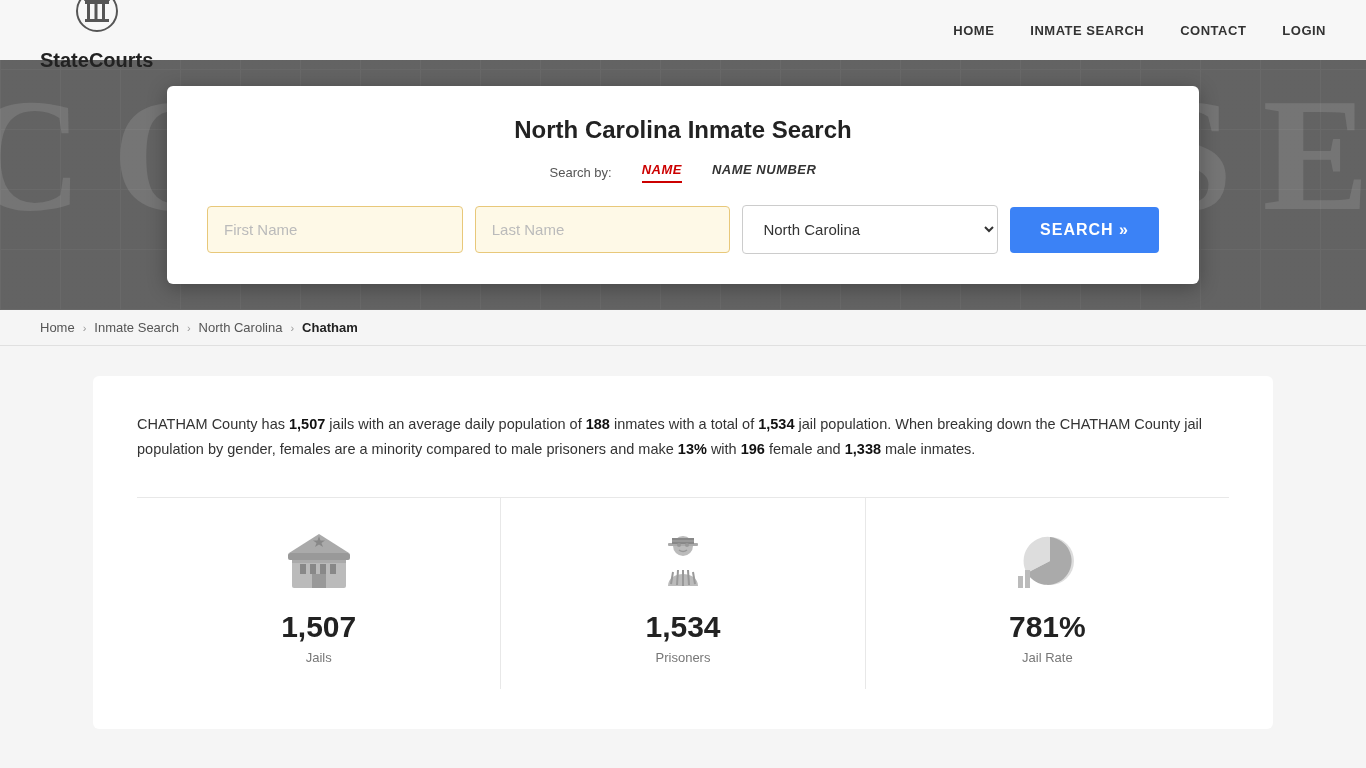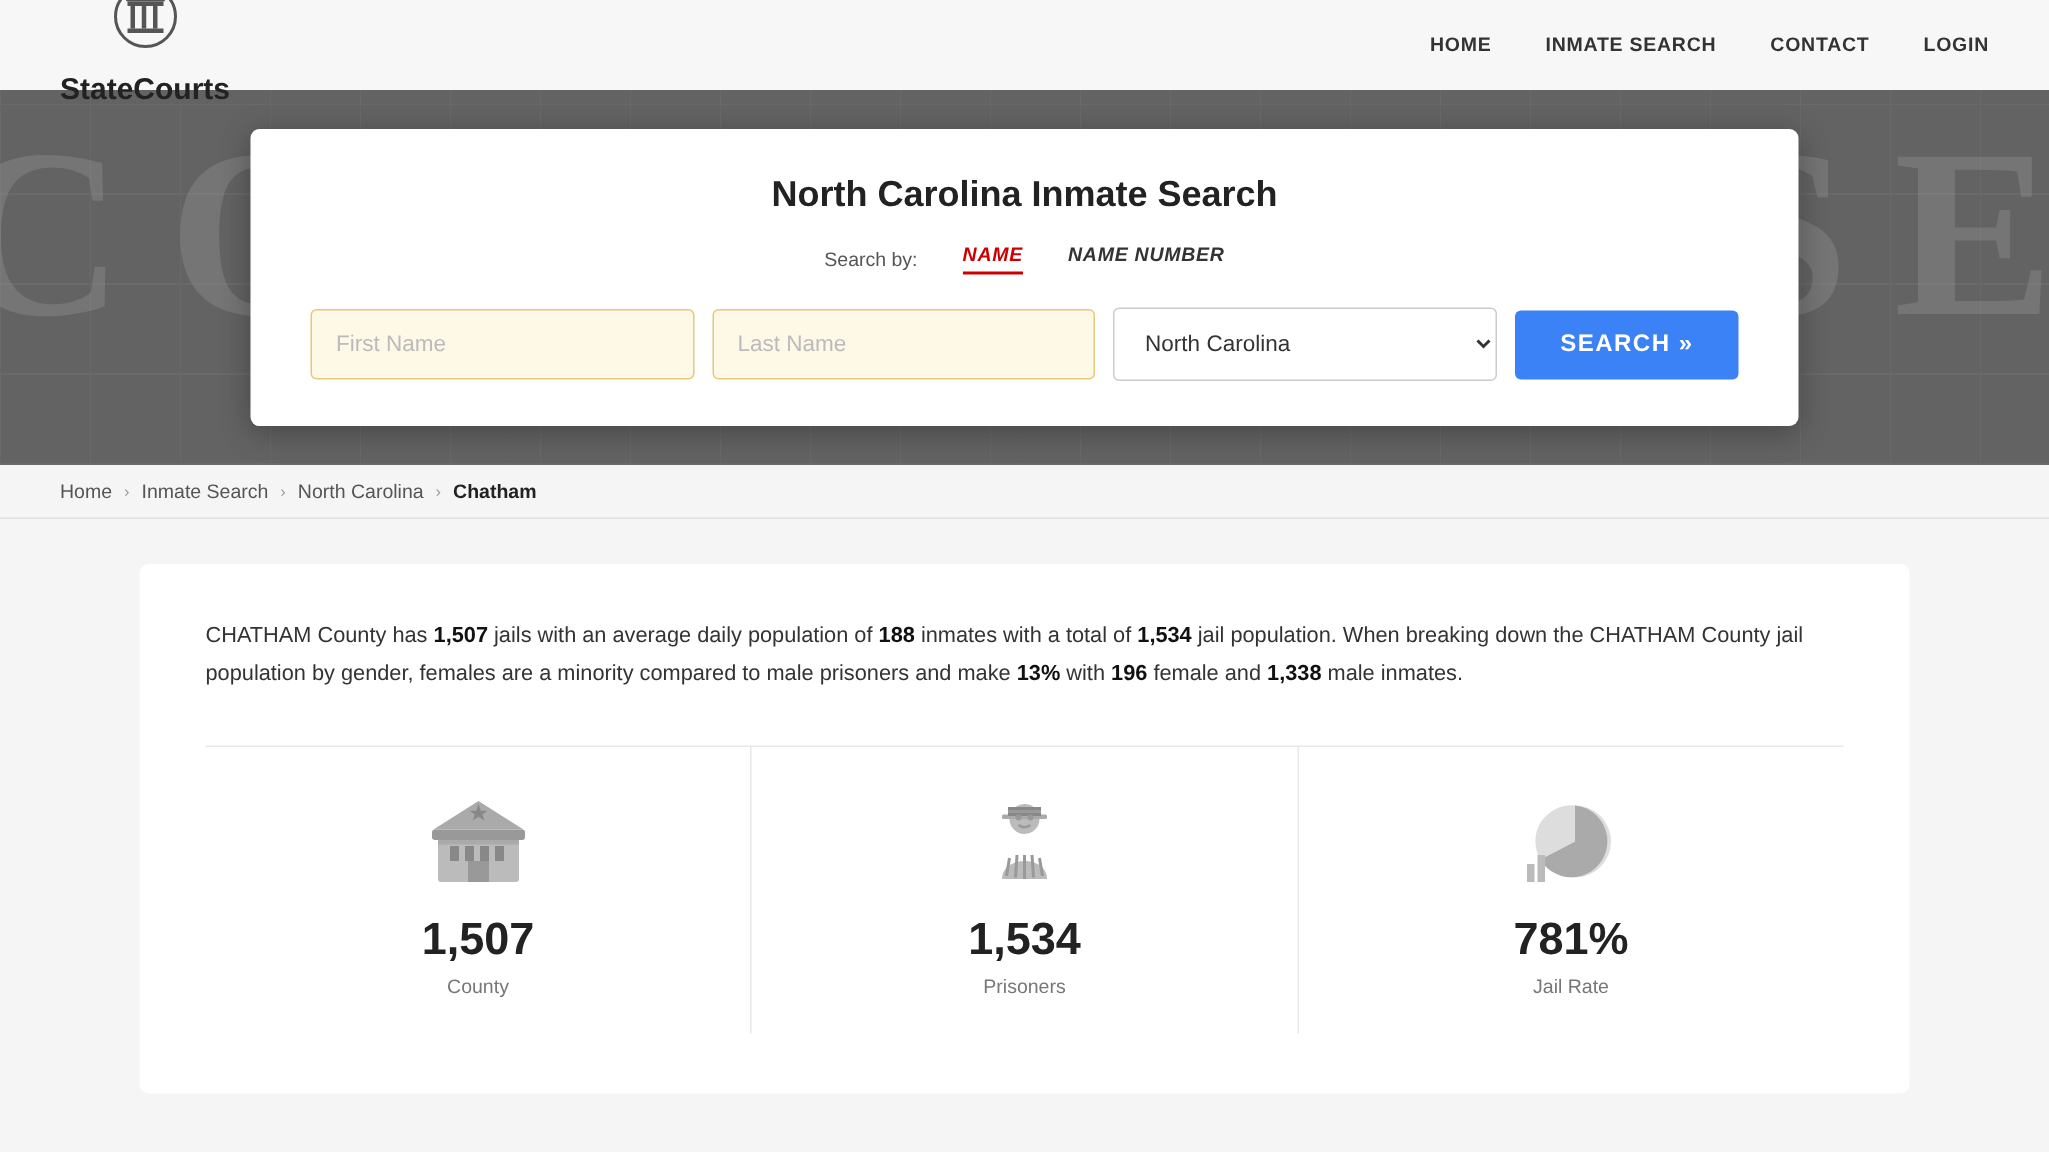--- a/index.html
+++ b/index.html
@@ -331,21 +331,21 @@
           <polygon points="35,8 5,27 65,27" fill="#aaa"></polygon>
           <rect x="16" y="38" width="6" height="10" fill="#888"></rect>
           <rect x="26" y="38" width="6" height="10" fill="#888"></rect>
           <rect x="36" y="38" width="6" height="10" fill="#888"></rect>
           <rect x="46" y="38" width="6" height="10" fill="#888"></rect>
           <rect x="28" y="48" width="14" height="14" fill="#999"></rect>
 
           <polygon points="35,10 36.5,14.5 41,14.5 37.5,17 39,21 35,18.5 31,21 32.5,17 29,14.5 33.5,14.5" fill="#888"></polygon>
         </svg>
         <span class="stat-number">1,507</span>
-        <span class="stat-label">County</span>
+        <span class="stat-label">Jails</span>
       </div>
 
       <div class="stat-item">
         <svg class="stat-icon" viewBox="0 0 70 70" fill="none">
 
           <circle cx="35" cy="20" r="10" fill="#bbb"></circle>
           <path d="M20 60 C20 44 50 44 50 60 Z" fill="#bbb"></path>
 
           <line x1="25" y1="46" x2="23" y2="58" stroke="#999" stroke-width="2"></line>
           <line x1="30" y1="44" x2="29" y2="59" stroke="#999" stroke-width="2"></line>

